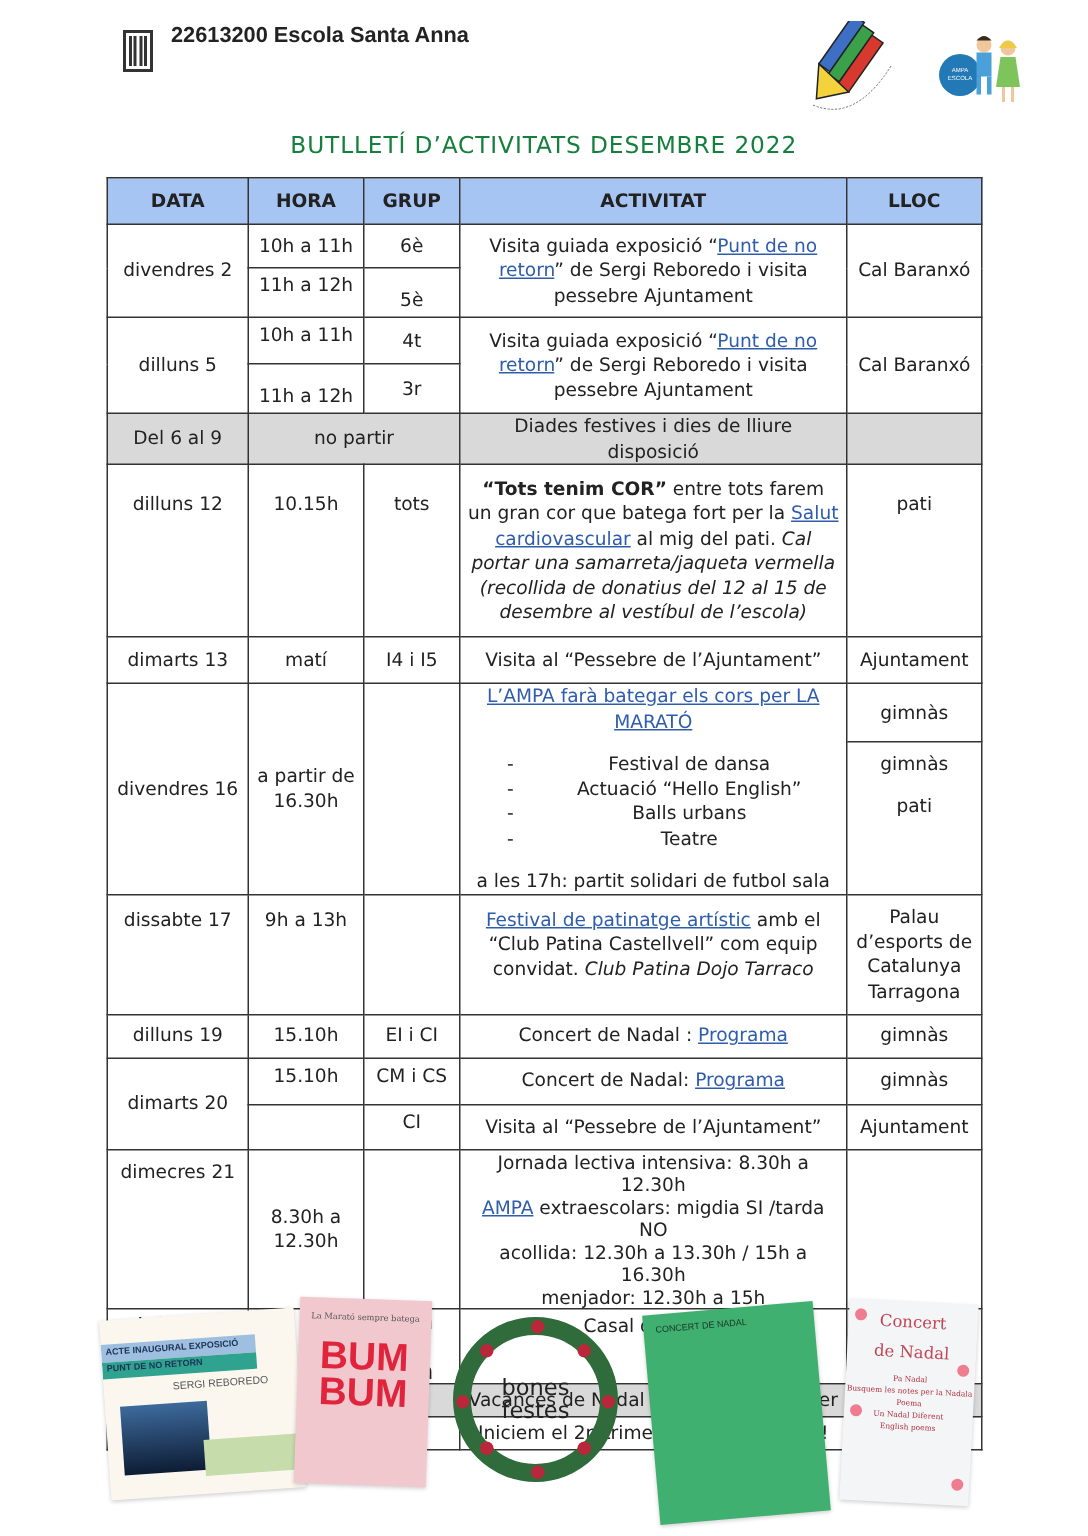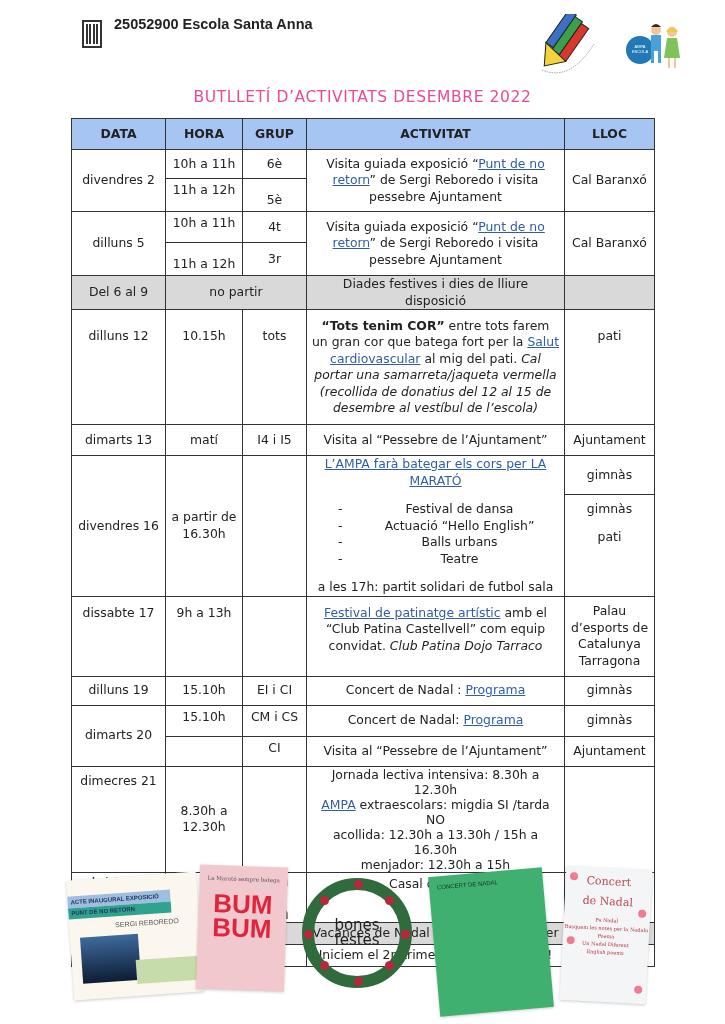--- a/index.html
+++ b/index.html
@@ -3,21 +3,21 @@
 <meta charset="utf-8">
 <style>
   html, body { margin:0; padding:0; background:#ffffff; }
   body { width:725px; height:1024px; position:relative; overflow:hidden; font-family:"Liberation Sans", sans-serif; color:#222; }
   .hdr-logo { position:absolute; left:82px; top:20px; width:20px; height:28px; border:2px solid #333; box-sizing:border-box; display:flex; justify-content:space-around; align-items:stretch; padding:2px 1px; }
   .hdr-logo span { width:2px; background:#333; }
   .hdr-text { position:absolute; left:114px; top:17px; font-size:14.5px; line-height:15px; color:#222; }
   .hdr-text .bold { font-weight:bold; }
   .pencil { position:absolute; left:530px; top:14px; width:70px; height:62px; }
   .kids { position:absolute; left:620px; top:18px; width:70px; height:56px; }
-  .title { position:absolute; left:0; width:725px; top:88px; text-align:center; font-family:"DejaVu Sans", sans-serif; font-size:15.5px; letter-spacing:0.6px; color:#ec4899; font-weight:normal; }
+  .title { position:absolute; left:0; width:725px; top:88px; text-align:center; font-family:"DejaVu Sans", sans-serif; font-size:15.5px; letter-spacing:0.6px; color:#15803d; font-weight:normal; }
   table.sched { position:absolute; left:71px; top:118px; border-collapse:collapse; width:583px; table-layout:fixed; font-size:12.4px; font-family:"DejaVu Sans", sans-serif; }
   table.sched td, table.sched th { border:1.4px solid #333; padding:0 5px; vertical-align:middle; text-align:center; color:#222; line-height:16.5px; }
   table.sched th { background:#a7c5f3; font-weight:bold; font-size:12.4px; height:30px; }
   td.act { text-align:left; padding-left:6px; padding-right:4px; }
   .grey td { background:#d9d9d9; }
   .link { color:#2f5dab; text-decoration:underline; }
   .ul { list-style:none; margin:12px; padding:0 0 0 14px; }
   .ul li { position:relative; padding-left:34px; }
   .ul li::before { content:"-"; position:absolute; left:0; }
   .va-top { vertical-align:top !important; padding-top:3px !important; }
@@ -44,21 +44,21 @@
 </head>
 <body>
 
 <div class="hdr-logo">
     <span></span>
     <span></span>
     <span></span>
     <span></span>
   </div>
 <div class="hdr-text">
-  <div class="bold">25052900 Escola Santa Anna</div>
+  <div class="bold">22613200 Escola Santa Anna</div>
 </div>
 
 <svg class="pencil" viewBox="0 0 70 62">
   <g transform="rotate(35 35 31)">
     <rect x="18" y="0" width="9" height="40" fill="#3d6fc4" stroke="#222" stroke-width="1"></rect>
     <rect x="27" y="2" width="9" height="40" fill="#3aa14a" stroke="#222" stroke-width="1"></rect>
     <rect x="36" y="4" width="9" height="40" fill="#d8392f" stroke="#222" stroke-width="1"></rect>
     <polygon points="18,40 45,44 30,60" fill="#f3d23c" stroke="#222" stroke-width="1"></polygon>
   </g>
   <path d="M12 56 Q40 68 64 30" fill="none" stroke="#666" stroke-width="0.6" stroke-dasharray="1.5 1"></path>

